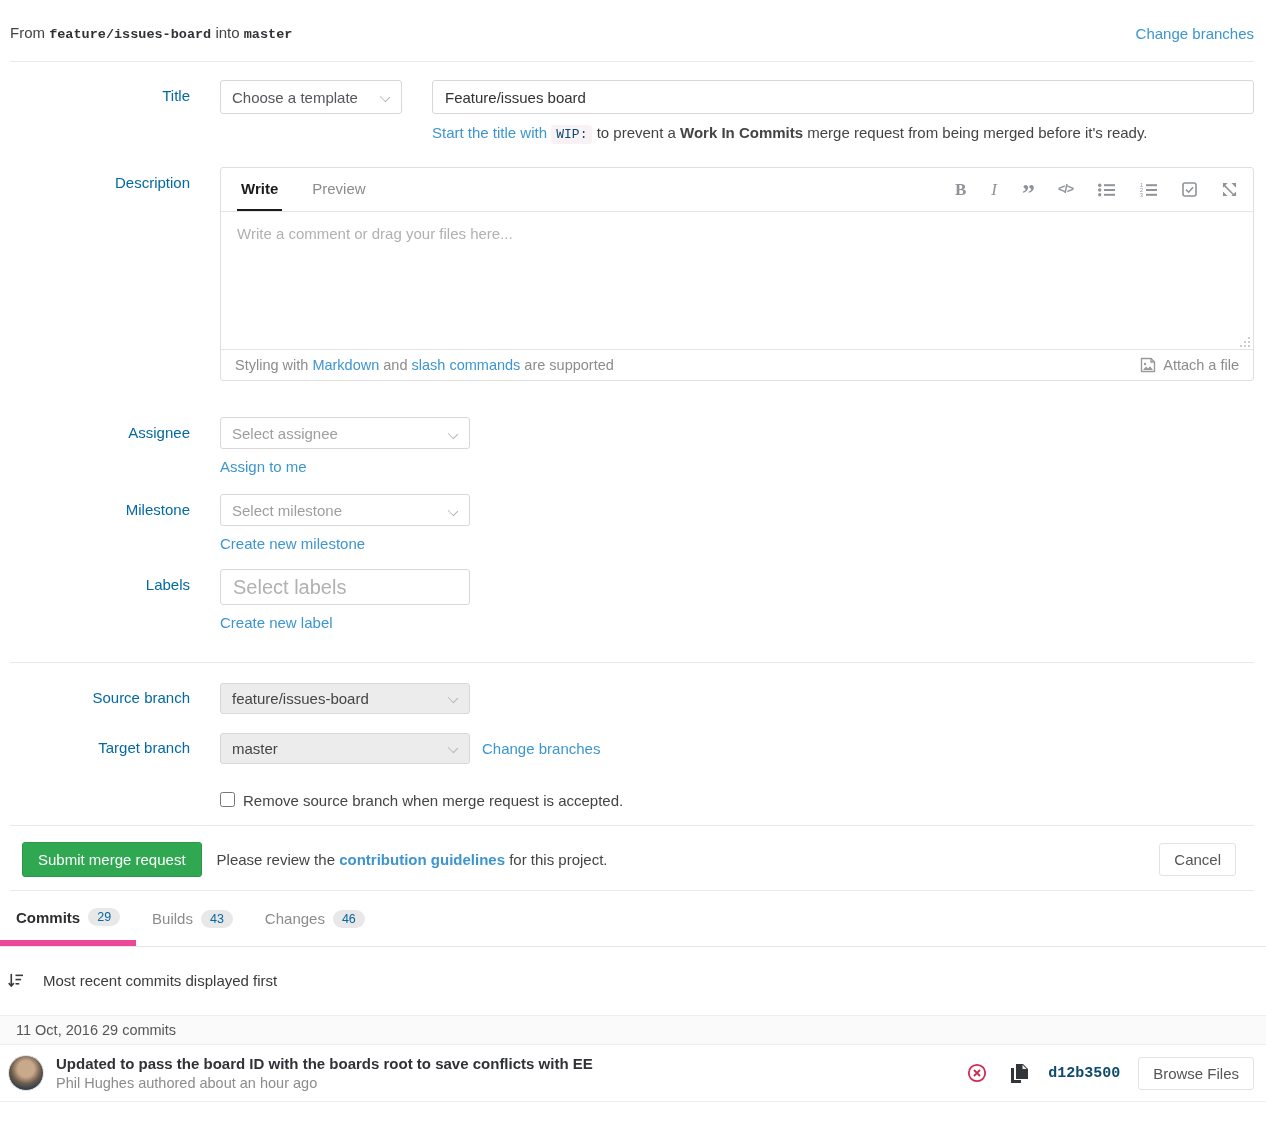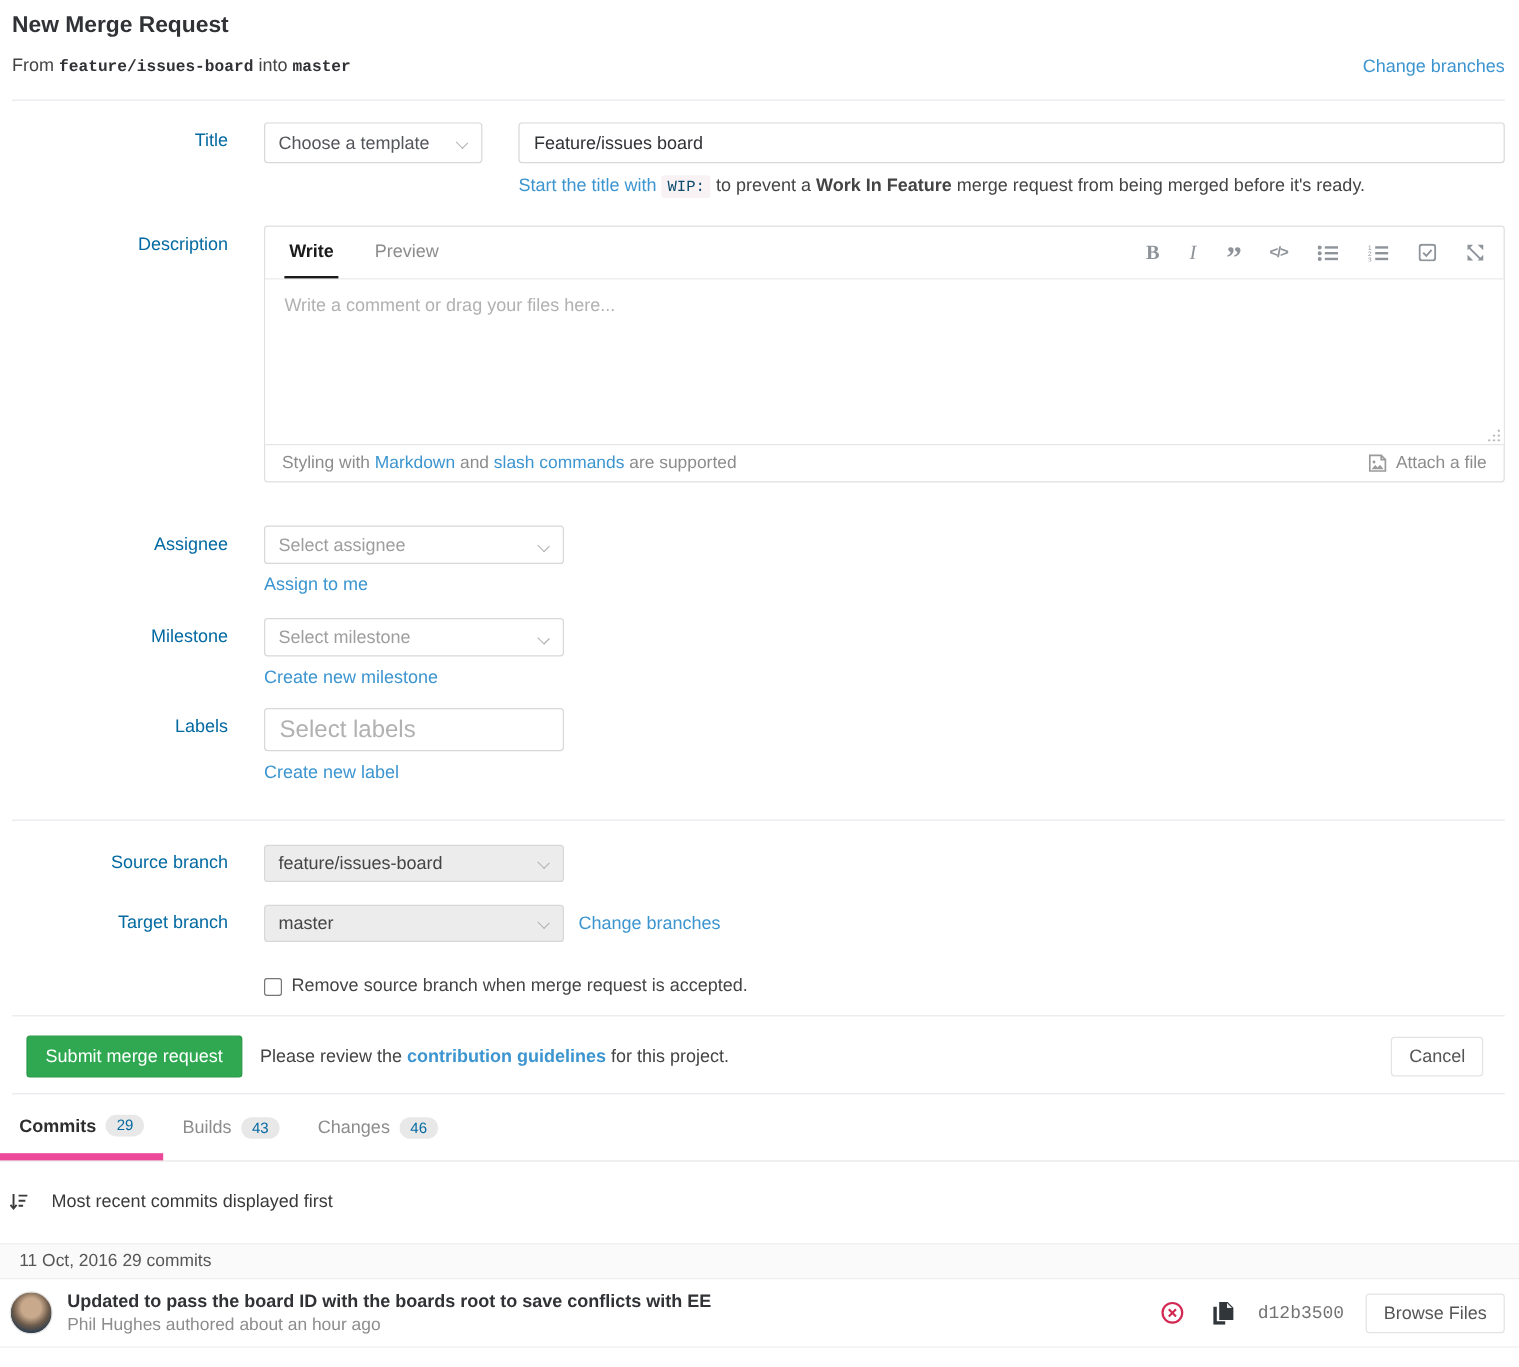--- a/index.html
+++ b/index.html
@@ -76,21 +76,21 @@
     width:250px; height:36px; border:1px solid #d8d8d8; border-radius:3px; padding:0 12px;
     font-family:"Liberation Sans",sans-serif; font-size:20px; color:#313236;
   }
   .labels-input::placeholder { color:#b1b1b1; opacity:1; }
 
   .section-divider { border:0; border-top:1px solid #e7e9ed; margin:31px 0 0; }
   .branch-row1 { margin-top:20px; }
   .branch-row2 { margin-top:19px; }
   .branch-dd { width:250px; height:31px; }
   .change-inline { margin-left:12px; line-height:31px; }
-  .checkbox-row { margin:28px 0 0 210px; display:flex; align-items:flex-end; color:#444; padding-bottom:16px; }
+  .checkbox-row { margin:28px 0 0 210px; display:flex; align-items:flex-start; color:#444; padding-bottom:16px; }
   .checkbox-row input { width:15px; height:15px; margin:0 8px 0 0; }
 
   
   .submit-bar {
     margin:0 12px 0 10px; border-top:1px solid #e7e9ed; border-bottom:1px solid #e7e9ed;
     padding:16px 0 13px 12px; display:flex; align-items:center;
   }
   .btn-green {
     background:#2fa851; border:1px solid #2a9848; color:#fff; font-size:15px;
     border-radius:3px; padding:8px 15px; cursor:pointer; font-family:"Liberation Sans",sans-serif;
@@ -122,30 +122,29 @@
     width:36px; height:36px; border-radius:50%; flex:none;
     background:radial-gradient(circle at 50% 38%, #c9a98c 0 30%, #6c5a4a 55%, #32404f 75%, #20262c 100%);
     border:1px solid #e3e3e3;
   }
   .commit-text { margin-left:12px; min-width:0; }
   .commit-title { font-weight:700; color:#313236; display:block; }
   .commit-meta { color:#8c8c8c; font-size:14.5px; margin-top:3px; }
   .commit-right { margin-left:auto; display:flex; align-items:center; }
   .ci-icon { display:inline-flex; cursor:pointer; }
   .copy-icon { display:inline-flex; margin-left:24px; cursor:pointer; }
-  .sha { margin-left:20px; font-weight:400; font-size:15px; color:#737373; }
+  .sha { margin-left:20px; font-weight:700; font-size:15px; color:#0c4a6e; }
   .browse-btn { margin-left:18px; }
 
   svg { display:block; }
 </style>
 </head>
 <body>
 
 <div class="page-header">
-  <h1>New Merge Request</h1>
   <div class="from-row">
     <div>
       <span class="plain">From</span>
       <span class="branch">feature/issues-board</span>
       <span class="plain">into</span>
       <span class="branch">master</span>
     </div>
     <a>Change branches</a>
   </div>
 </div>
@@ -159,21 +158,21 @@
         <div class="dropdown-toggle template-dd">
           <span style="color:#54565b;">Choose a template</span>
           <span class="chev"></span>
         </div>
         <input class="title-input" type="text" value="Feature/issues board" style="">
       </div>
       <div class="title-hint">
         <a>Start the title with</a>
         <span class="code">WIP:</span>
         <span>to prevent a</span>
-        <b>Work In Feature</b>
+        <b>Work In Commits</b>
         <span>merge request from being merged before it's ready.</span>
       </div>
     </div>
   </div>
 
   <div class="form-row desc-row">
     <div class="form-label">Description</div>
     <div class="form-control-col">
       <div class="md-editor">
         <div class="md-header">

